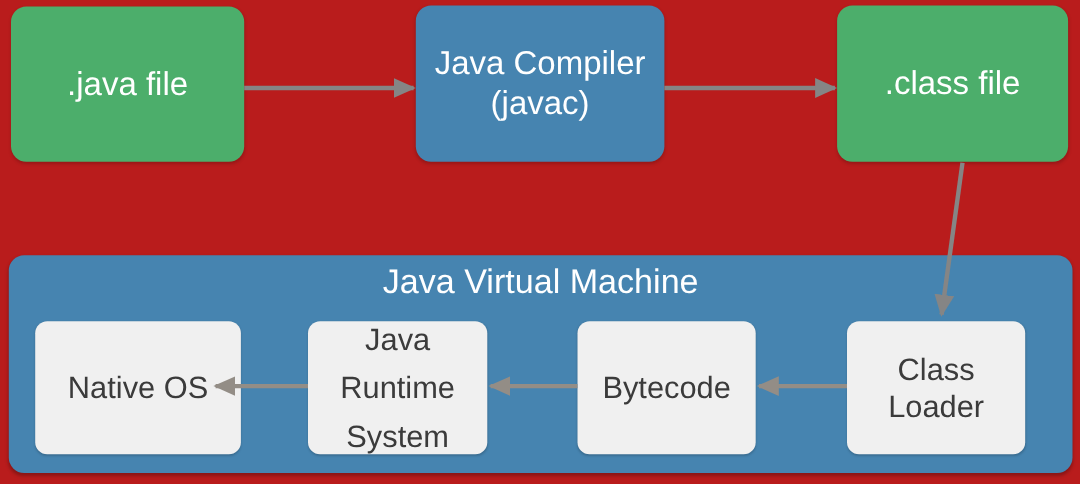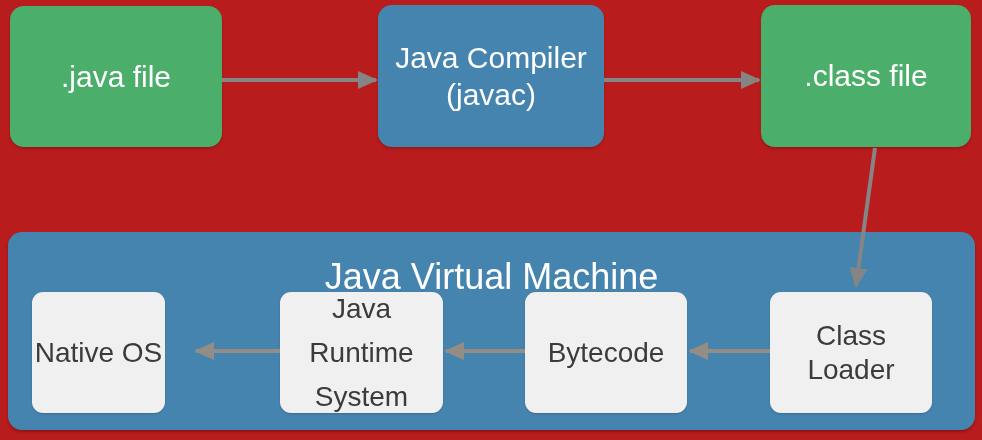--- a/index.html
+++ b/index.html
@@ -40,36 +40,36 @@
   .node-compiler{left:378px;top:5px;width:226px;height:142px;}
   .node-class-file{left:761px;top:5px;width:210px;height:142px;}
   .jvm{
     position:absolute;
     left:8px;top:232px;width:967px;height:198px;
     background:var(--blue);
     border-radius:14px;
     box-shadow:0 2px 3px rgba(0,0,0,0.25);
   }
   .jvm-title{
-    margin-top:25px;
+    margin-top:7px;
     text-align:center;
     color:var(--text-light);
-    font-size:36px;
+    font-size:31px;
     line-height:1.1;
   }
   .inner-node{
     top:292px;height:121px;
     background:var(--inner-box-bg);
     border-radius:11px;
     color:var(--text-dark);
     font-size:28px;
     line-height:1.18;
     box-shadow:0 1px 2px rgba(0,0,0,0.18);
   }
-  .node-native-os{left:32px;width:133px;}
+  .node-native-os{left:32px;width:187px;}
   .node-jrs{left:280px;width:163px;justify-content:space-between;}
   .node-bytecode{left:525px;width:162px;}
   .node-class-loader{left:770px;width:162px;}
   .arrows{
     position:absolute;left:0;top:0;width:982px;height:440px;
     pointer-events:none;
   }
 </style>
 </head>
 <body>

